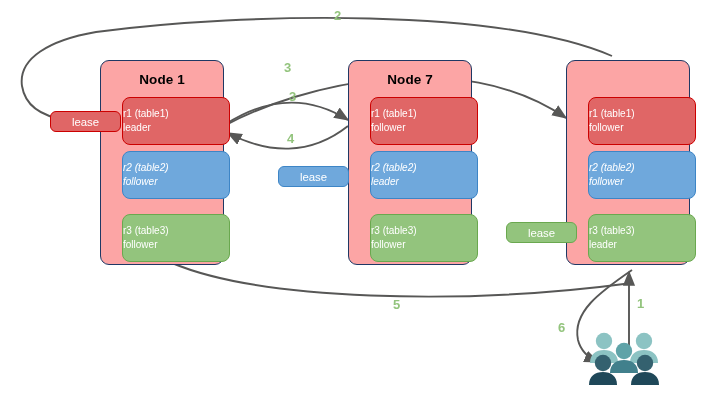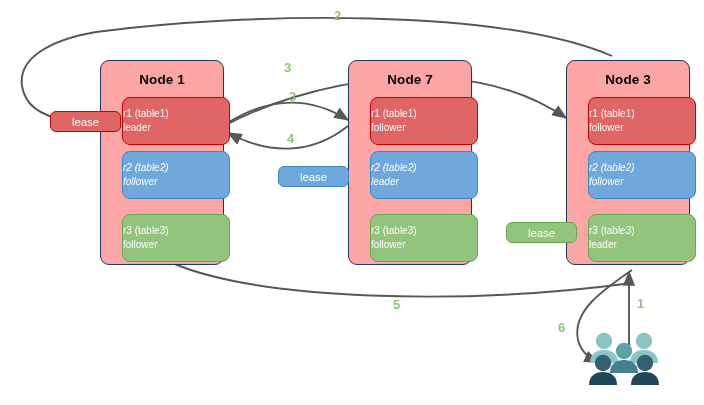--- a/index.html
+++ b/index.html
@@ -149,21 +149,20 @@
       <span class="l1">r2 (table2)</span>
       <span class="l2">leader</span>
     </div>
     <div class="replica rep-green rep-2">
       <span class="l1">r3 (table3)</span>
       <span class="l2">follower</span>
     </div>
   </div>
 
   <div class="node" style="left:566px; top:60px;">
-    <div class="node-title">Node 3</div>
     <div class="replica rep-red rep-0">
       <span class="l1">r1 (table1)</span>
       <span class="l2">follower</span>
     </div>
     <div class="replica rep-blue rep-1">
       <span class="l1">r2 (table2)</span>
       <span class="l2">follower</span>
     </div>
     <div class="replica rep-green rep-2">
       <span class="l1">r3 (table3)</span>

